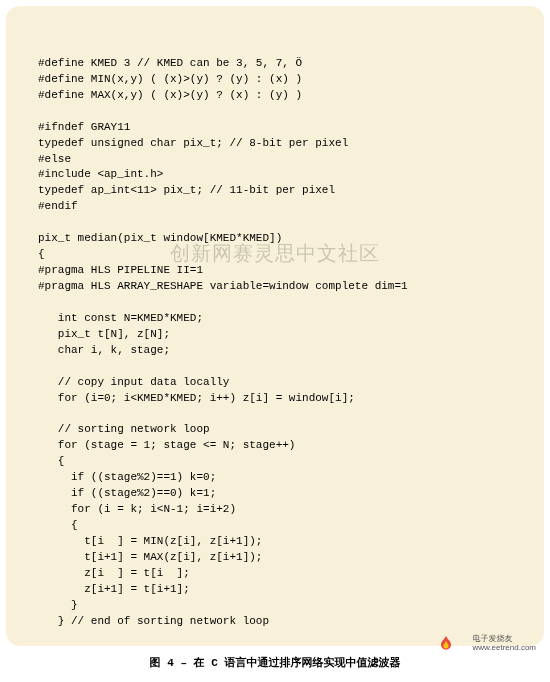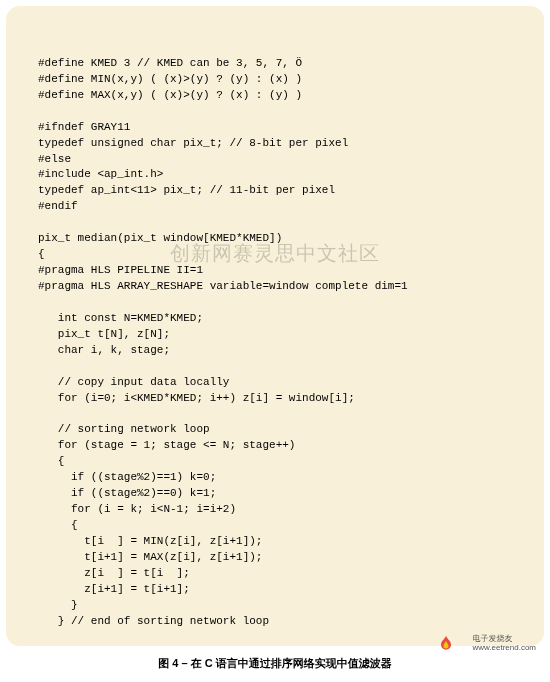--- a/index.html
+++ b/index.html
@@ -18,21 +18,21 @@
       border-radius: 14px;
       padding: 18px 32px;
       width: 100%;
       height: 640px;
       color: #000;
       white-space: pre;
       overflow: hidden;
     }
     .caption {
       text-align: center;
-      font-family: Liberation Sans, sans-serif;
+      font-family: Liberation Mono, monospace;
       font-size: 11px;
       font-weight: bold;
       color: #000;
       margin-top: 10px;
     }
     .logo {
       position: absolute;
       right: 14px;
       bottom: 28px;
       display: flex;

